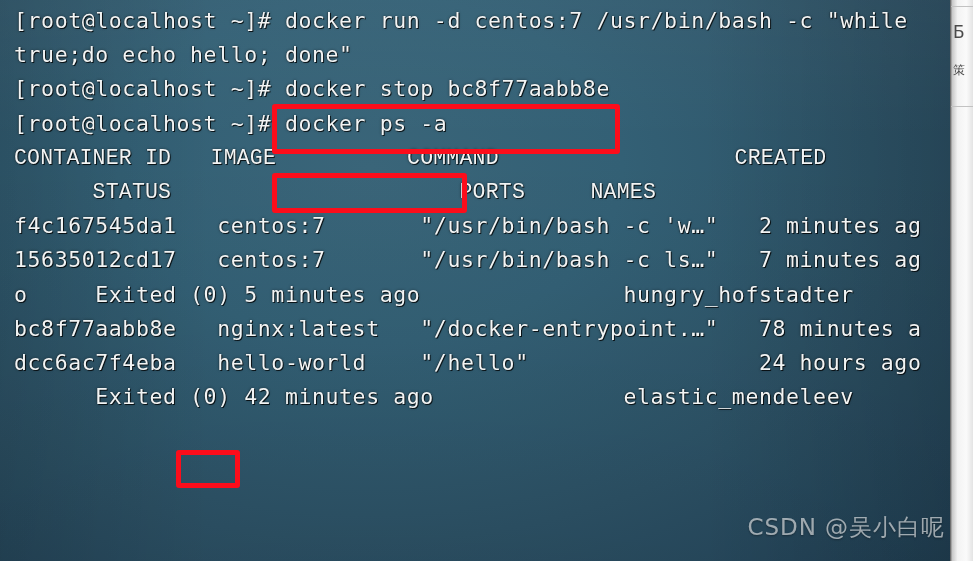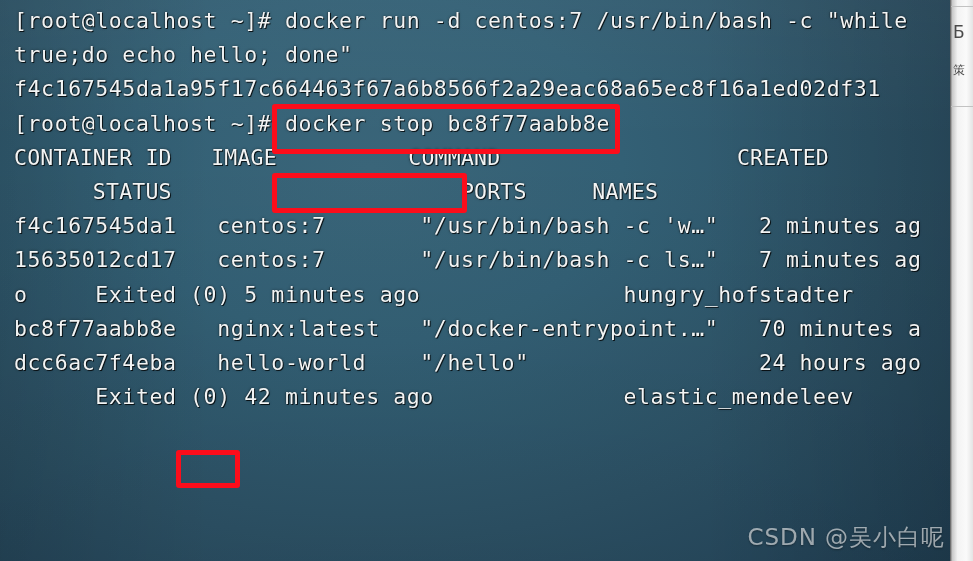--- a/index.html
+++ b/index.html
@@ -45,20 +45,21 @@
     letter-spacing: 0.6px;
     color: #f2f4f4;
     white-space: pre;
     text-shadow:
       1px 1px 0 rgba(0,0,0,0.75),
       -0.5px -0.5px 0 rgba(0,0,0,0.35),
       0 0 3px rgba(0,0,0,0.45);
   }
   .line.header {
     letter-spacing: 0.2px;
+    font-family: Liberation Mono, monospace;
   }
 
   
   #right-strip {
     position: absolute;
     right: 0;
     top: 0;
     width: 23px;
     height: 561px;
     z-index: 3;
@@ -92,47 +93,47 @@
     pointer-events: none;
   }
   #redbox-stop  { left: 272px; top: 104px; width: 348px; height: 50px; }
   #redbox-ps    { left: 272px; top: 173px; width: 195px; height: 40px; }
   #redbox-137   { left: 176px;  top: 450px; width: 64px;  height: 38px; }
 
   
   #watermark {
     position: absolute;
     right: 28px;
-    bottom: 8px;
+    bottom: 18px;
     z-index: 5;
     font-family: "DejaVu Sans", sans-serif;
     font-size: 23px;
     color: rgba(255,255,255,0.58);
     letter-spacing: 1px;
     white-space: nowrap;
     text-shadow: 0 1px 2px rgba(0,0,0,0.35);
   }
   #watermark .wm-brand { margin-right: 8px; }
 </style>
 </head>
 <body>
 
 <div id="screen">
 
   <div id="terminal">
     <div class="line">[root@localhost ~]# docker run -d centos:7 /usr/bin/bash -c "while</div>
     <div class="line">true;do echo hello; done"</div>
-    <div class="line">f4c167545da1a95f17c664463f67a6b8566f2a29eac68a65ec8f16a1ed02df31</div>
     <div class="line">[root@localhost ~]# docker stop bc8f77aabb8e</div>
+    <div class="line">[root@localhost ~]# docker ps -a</div>
     <div class="line header">CONTAINER ID   IMAGE          COMMAND                  CREATED</div>
     <div class="line header">      STATUS                      PORTS     NAMES</div>
     <div class="line">f4c167545da1   centos:7       "/usr/bin/bash -c 'w…"   2 minutes ag</div>
     <div class="line">15635012cd17   centos:7       "/usr/bin/bash -c ls…"   7 minutes ag</div>
     <div class="line">o     Exited (0) 5 minutes ago               hungry_hofstadter</div>
-    <div class="line">bc8f77aabb8e   nginx:latest   "/docker-entrypoint.…"   70 minutes a</div>
+    <div class="line">bc8f77aabb8e   nginx:latest   "/docker-entrypoint.…"   78 minutes a</div>
     <div class="line">dcc6ac7f4eba   hello-world    "/hello"                 24 hours ago</div>
     <div class="line">      Exited (0) 42 minutes ago              elastic_mendeleev</div>
   </div>
 
   <div class="redbox" id="redbox-stop"></div>
   <div class="redbox" id="redbox-ps"></div>
   <div class="redbox" id="redbox-137"></div>
 
   <div id="right-strip">
     <div class="strip-sep" style="top:6px"></div>

